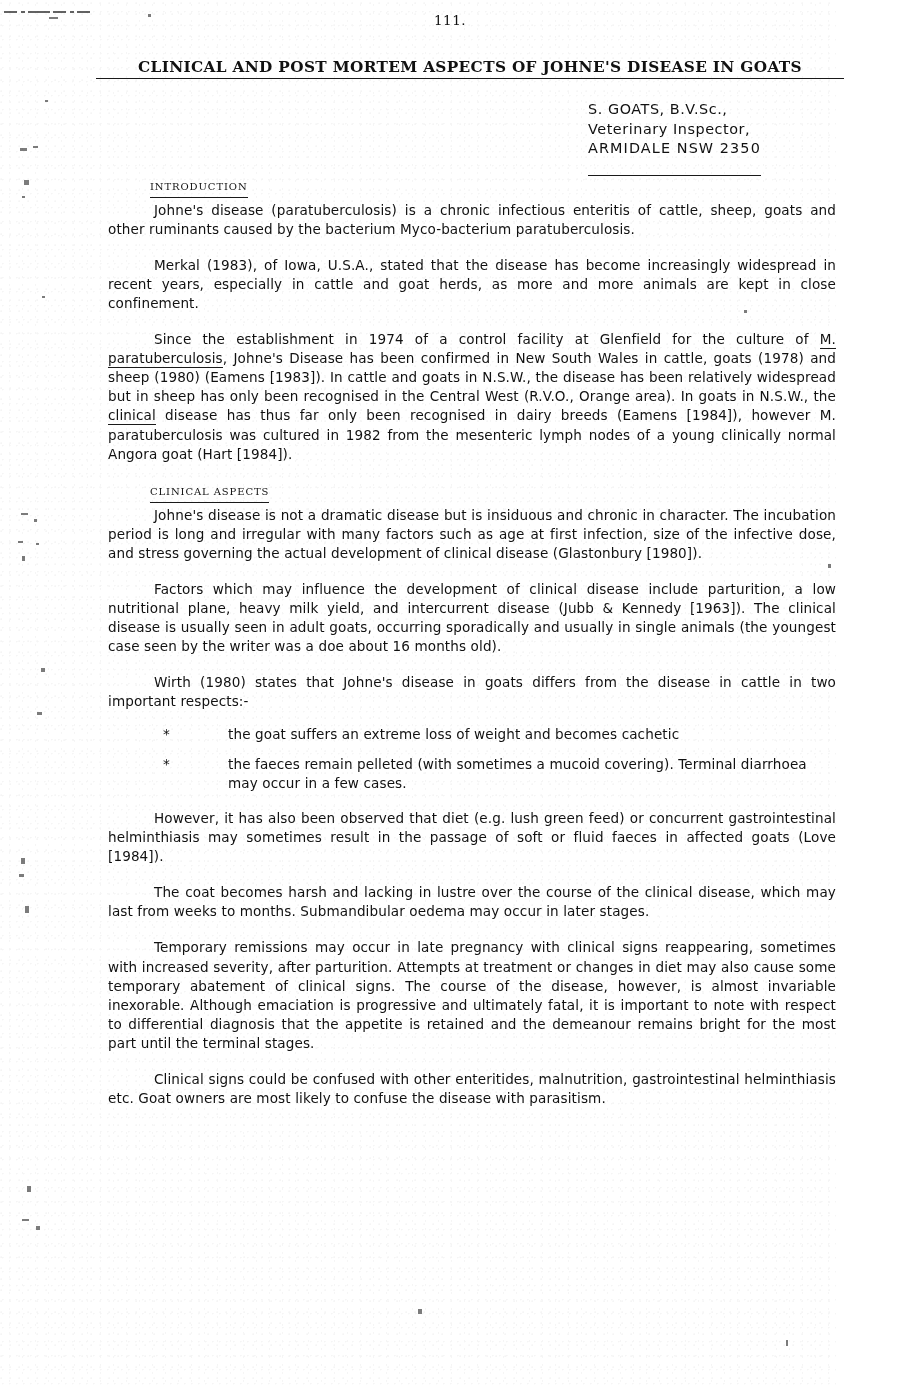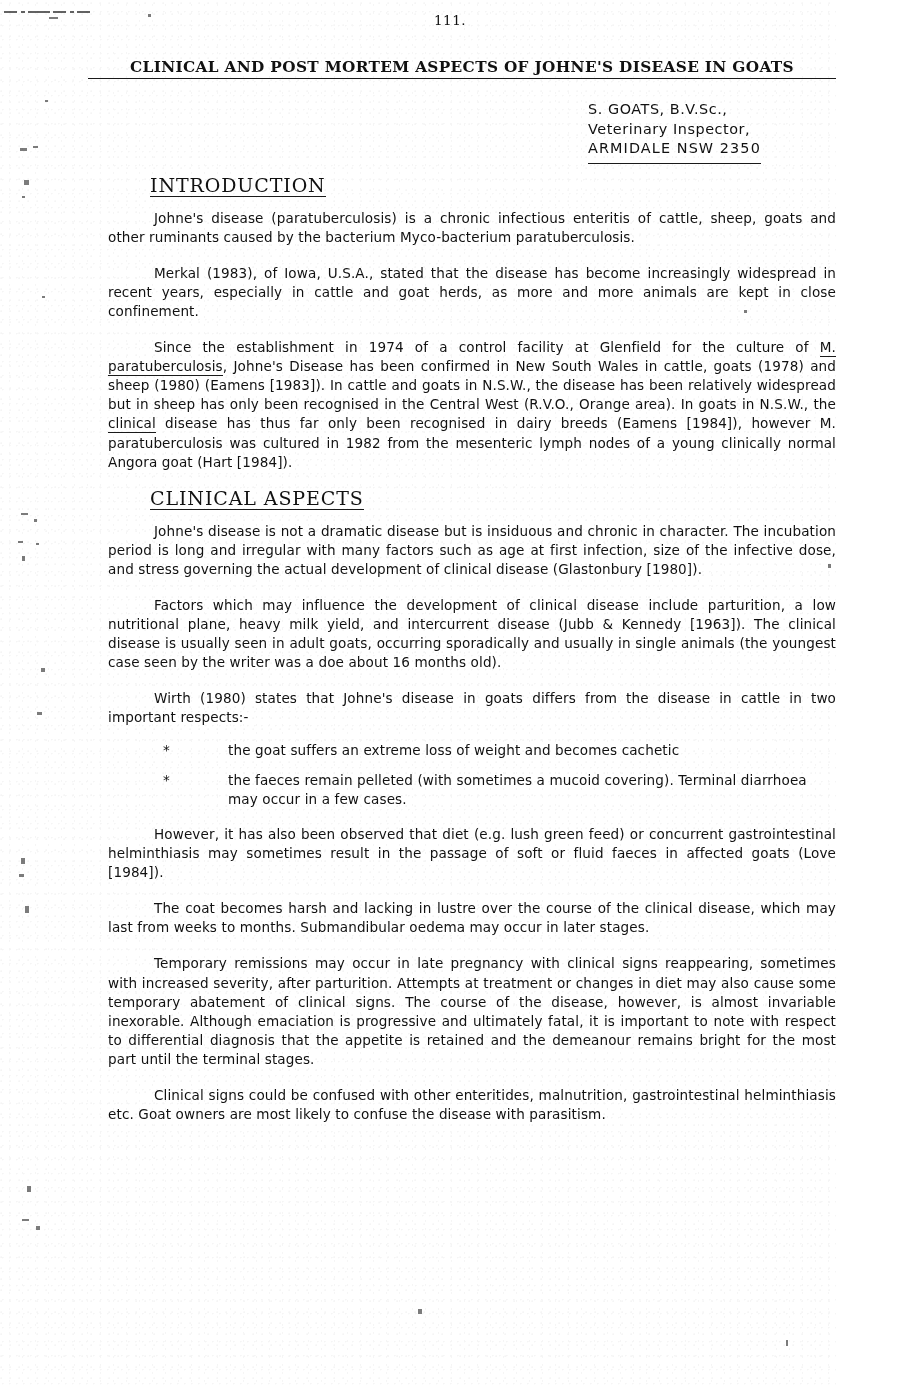--- a/index.html
+++ b/index.html
@@ -60,21 +60,21 @@
     text-align: center;
     font-size: 13.5px;
     letter-spacing: .5px;
     font-family: "DejaVu Serif", "Liberation Serif", serif;
   }
 
   
   .doc-title {
     position: absolute;
     top: 58px;
-    left: 88px;
+    left: 96px;
     width: 748px;
     text-align: center;
     font-size: 15.3px;
     font-weight: 700;
     letter-spacing: .35px;
     border-bottom: 1.6px solid #1a1a1a;
     padding-bottom: 2px;
     white-space: nowrap;
     font-family: "DejaVu Serif", "Liberation Serif", serif;
   }
@@ -85,41 +85,41 @@
     top: 100px;
     left: 588px;
     font-size: 14.4px;
     line-height: 19.6px;
     letter-spacing: .55px;
     font-family: "DejaVu Sans", "Liberation Sans", sans-serif;
   }
   .author-block .addr {
     border-bottom: 1.5px solid #1a1a1a;
     display: inline-block;
-    padding-bottom: 4px;
+    padding-bottom: 16px;
     letter-spacing: 1.1px;
   }
 
   
   .body-col {
     position: absolute;
     left: 108px;
     top: 176px;
     width: 728px;
     font-family: "DejaVu Sans", "Liberation Sans", sans-serif;
     font-size: 13.55px;
     line-height: 19.05px;
     text-align: justify;
     letter-spacing: .12px;
   }
 
   h2.section-head {
-    font-size: 19px;
+    font-size: 10px;
     font-weight: 400;
-    margin: 0 0 10px 0;
+    margin: 0 0 1px 0;
     padding: 0 0 1px 0;
     display: inline-block;
     margin-left: 42px;
     border-bottom: 1.4px solid #1a1a1a;
     letter-spacing: .9px;
     font-family: "DejaVu Serif", "Liberation Serif", serif;
   }
   .head-wrap { margin-bottom: 2px; }
 
   p.para {

